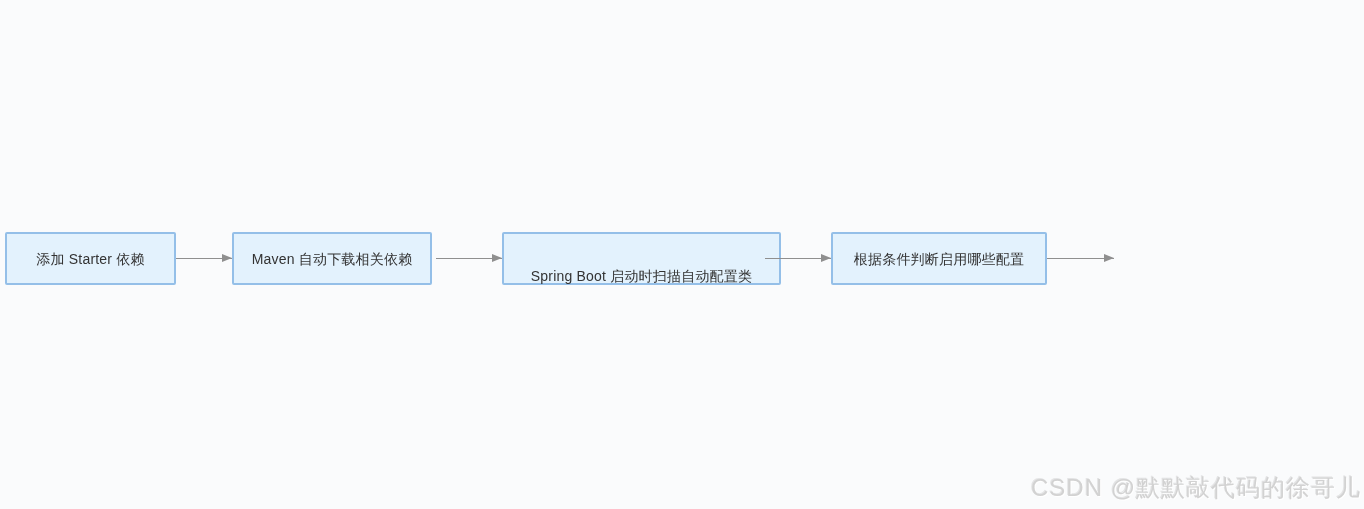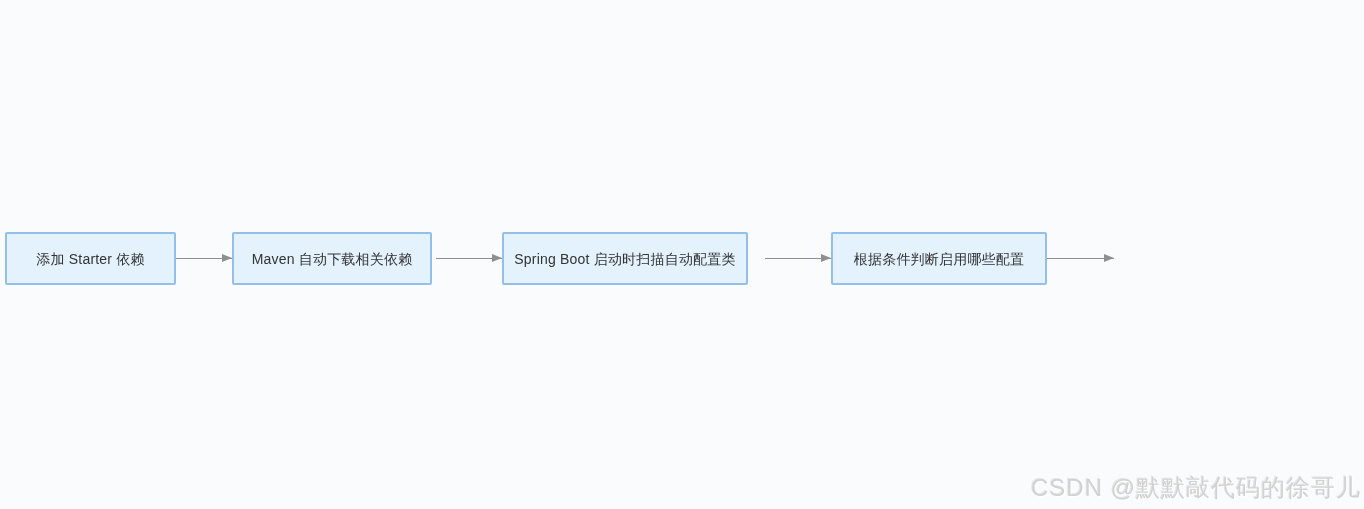--- a/index.html
+++ b/index.html
@@ -62,21 +62,21 @@
     font-size:24px;
     letter-spacing:1px;
     color:var(--wm);
     text-shadow:1px 1px 0 #ffffff, -1px -1px 0 rgba(185,185,185,0.35);
     white-space:nowrap;
     margin-left:24px;
   }
   
   .b1{left:5px;   width:171px;}
   .b2{left:232px; width:200px;}
-  .b3{left:502px; width:246px;}
+  .b3{left:502px; width:279px;align-items:flex-end;}
   .b4{left:831px; width:216px;}
   .b5{left:1114px;width:243px;}
   .c1{left:176px; width:56px;}
   .c2{left:436px; width:66px;}
   .c3{left:765px; width:66px;}
   .c4{left:1047px;width:67px;}
 </style>
 </head>
 <body>
 

